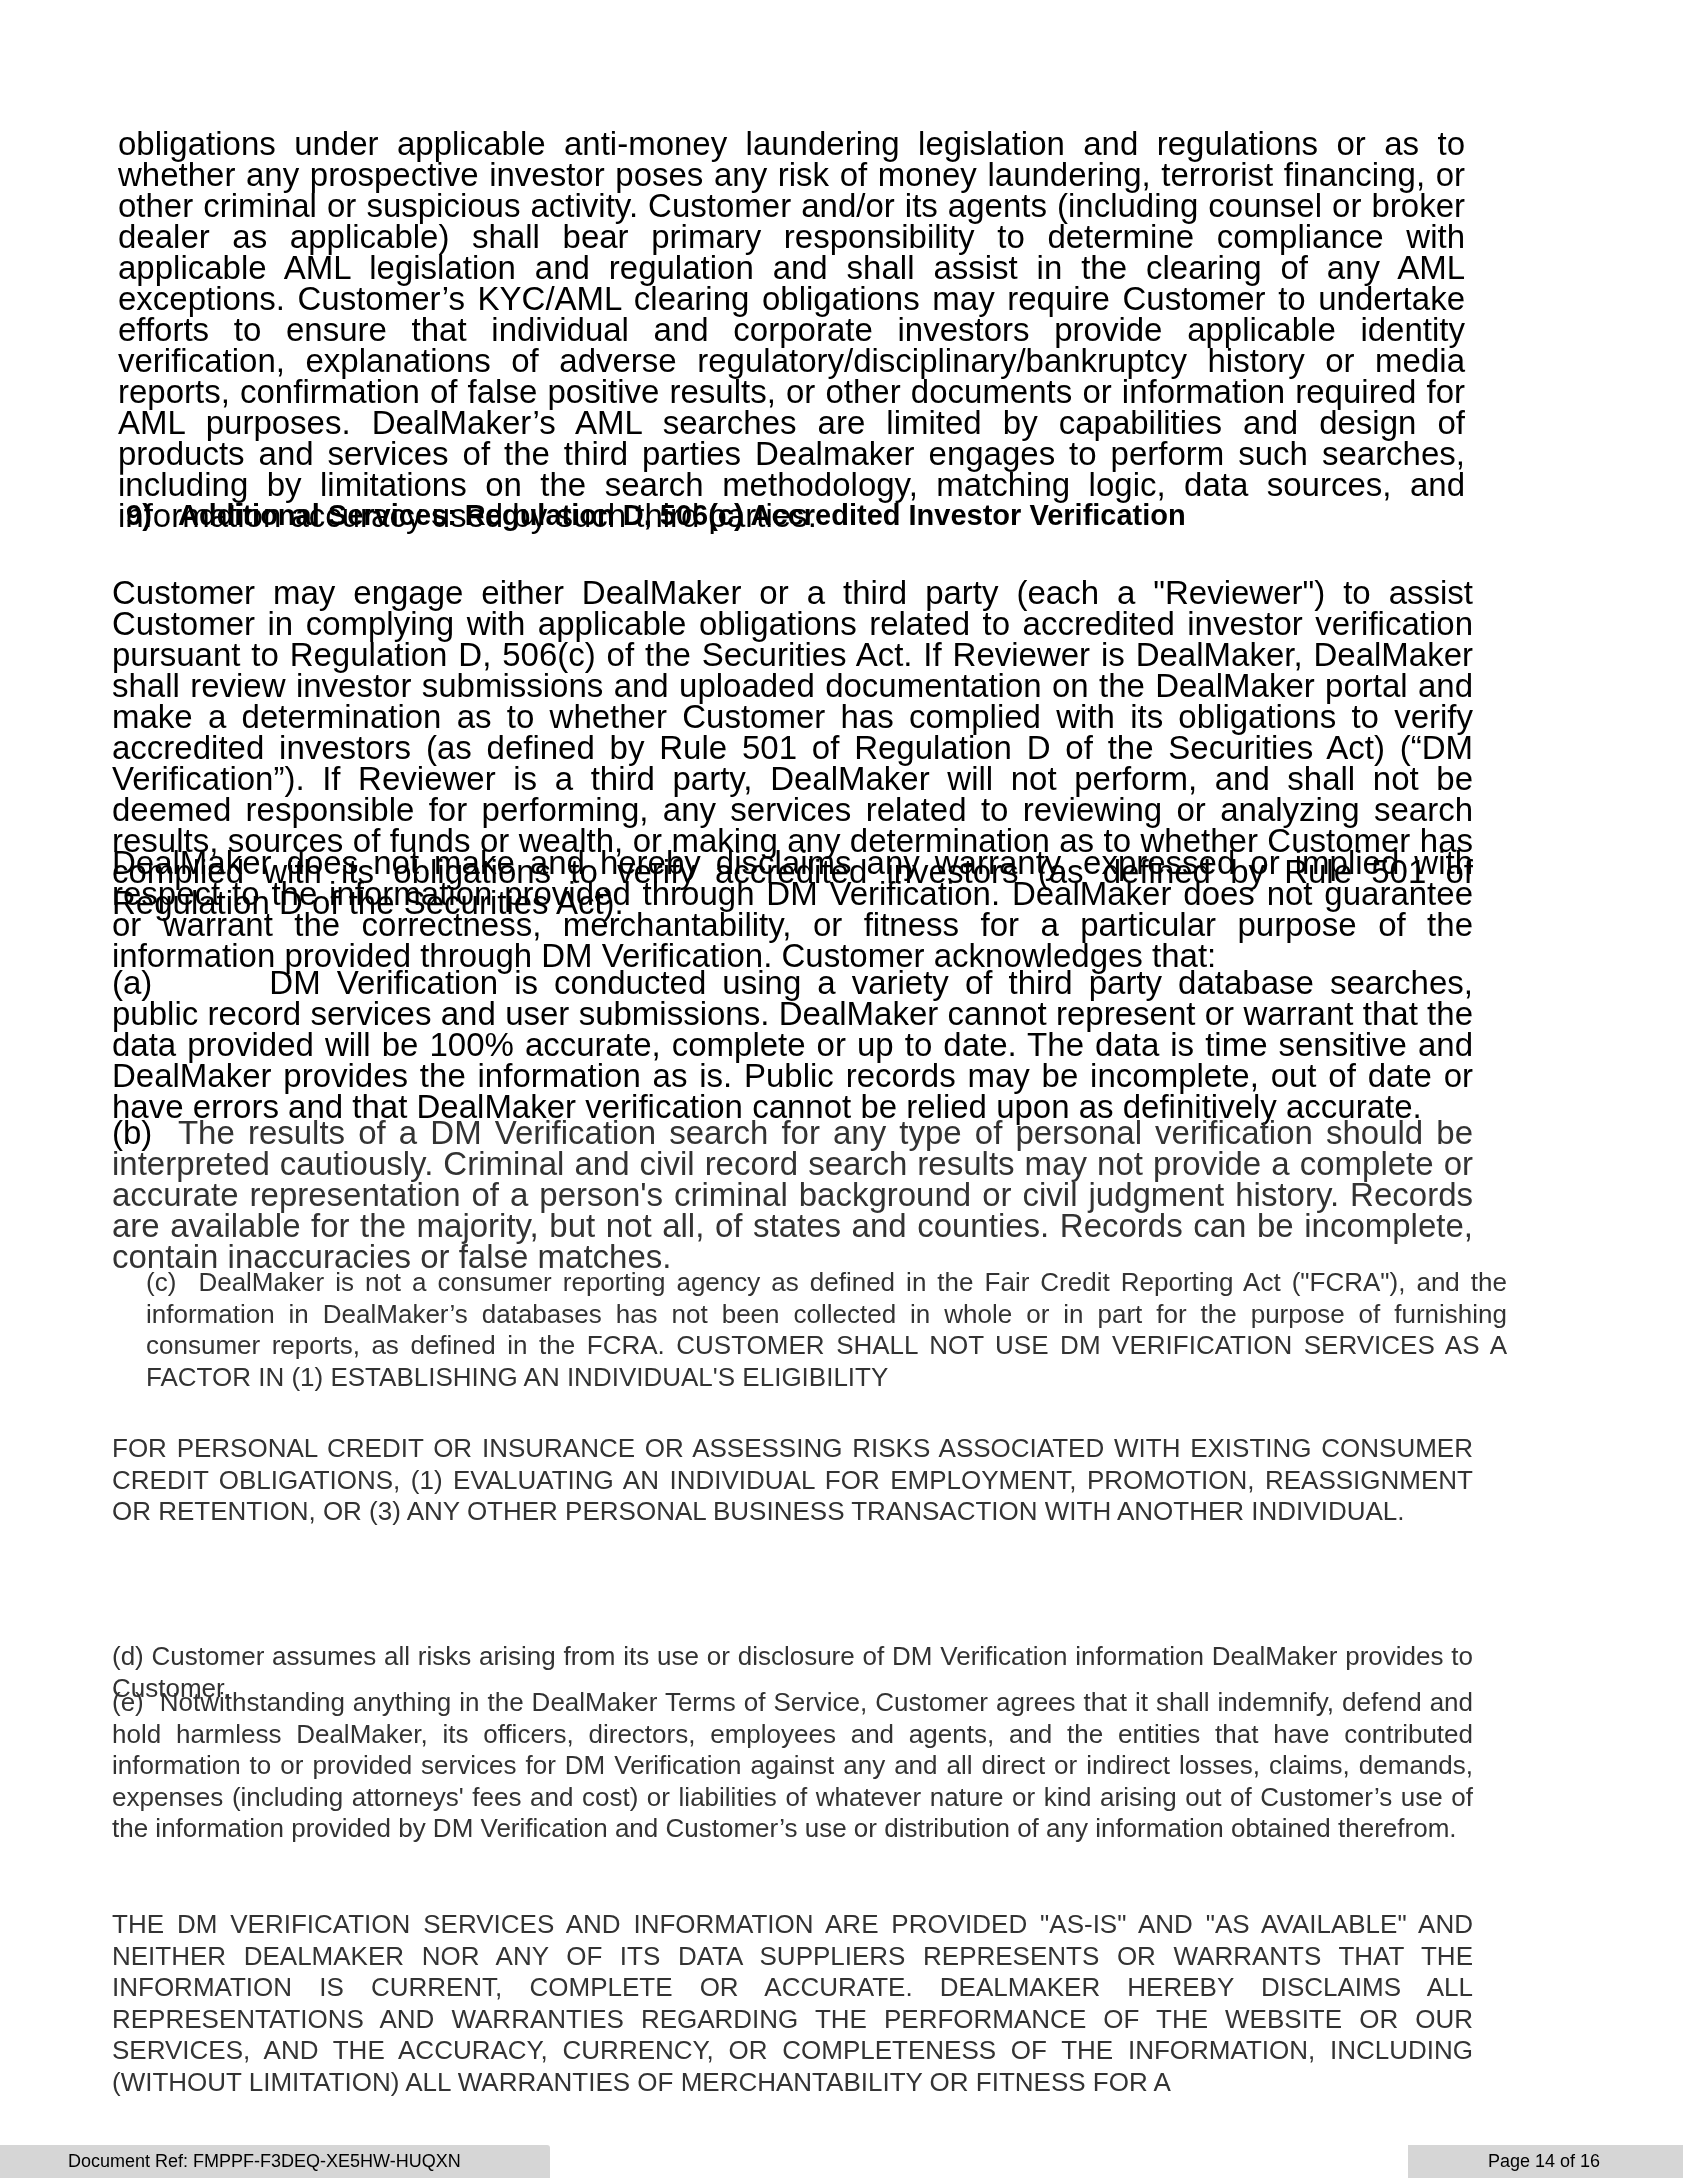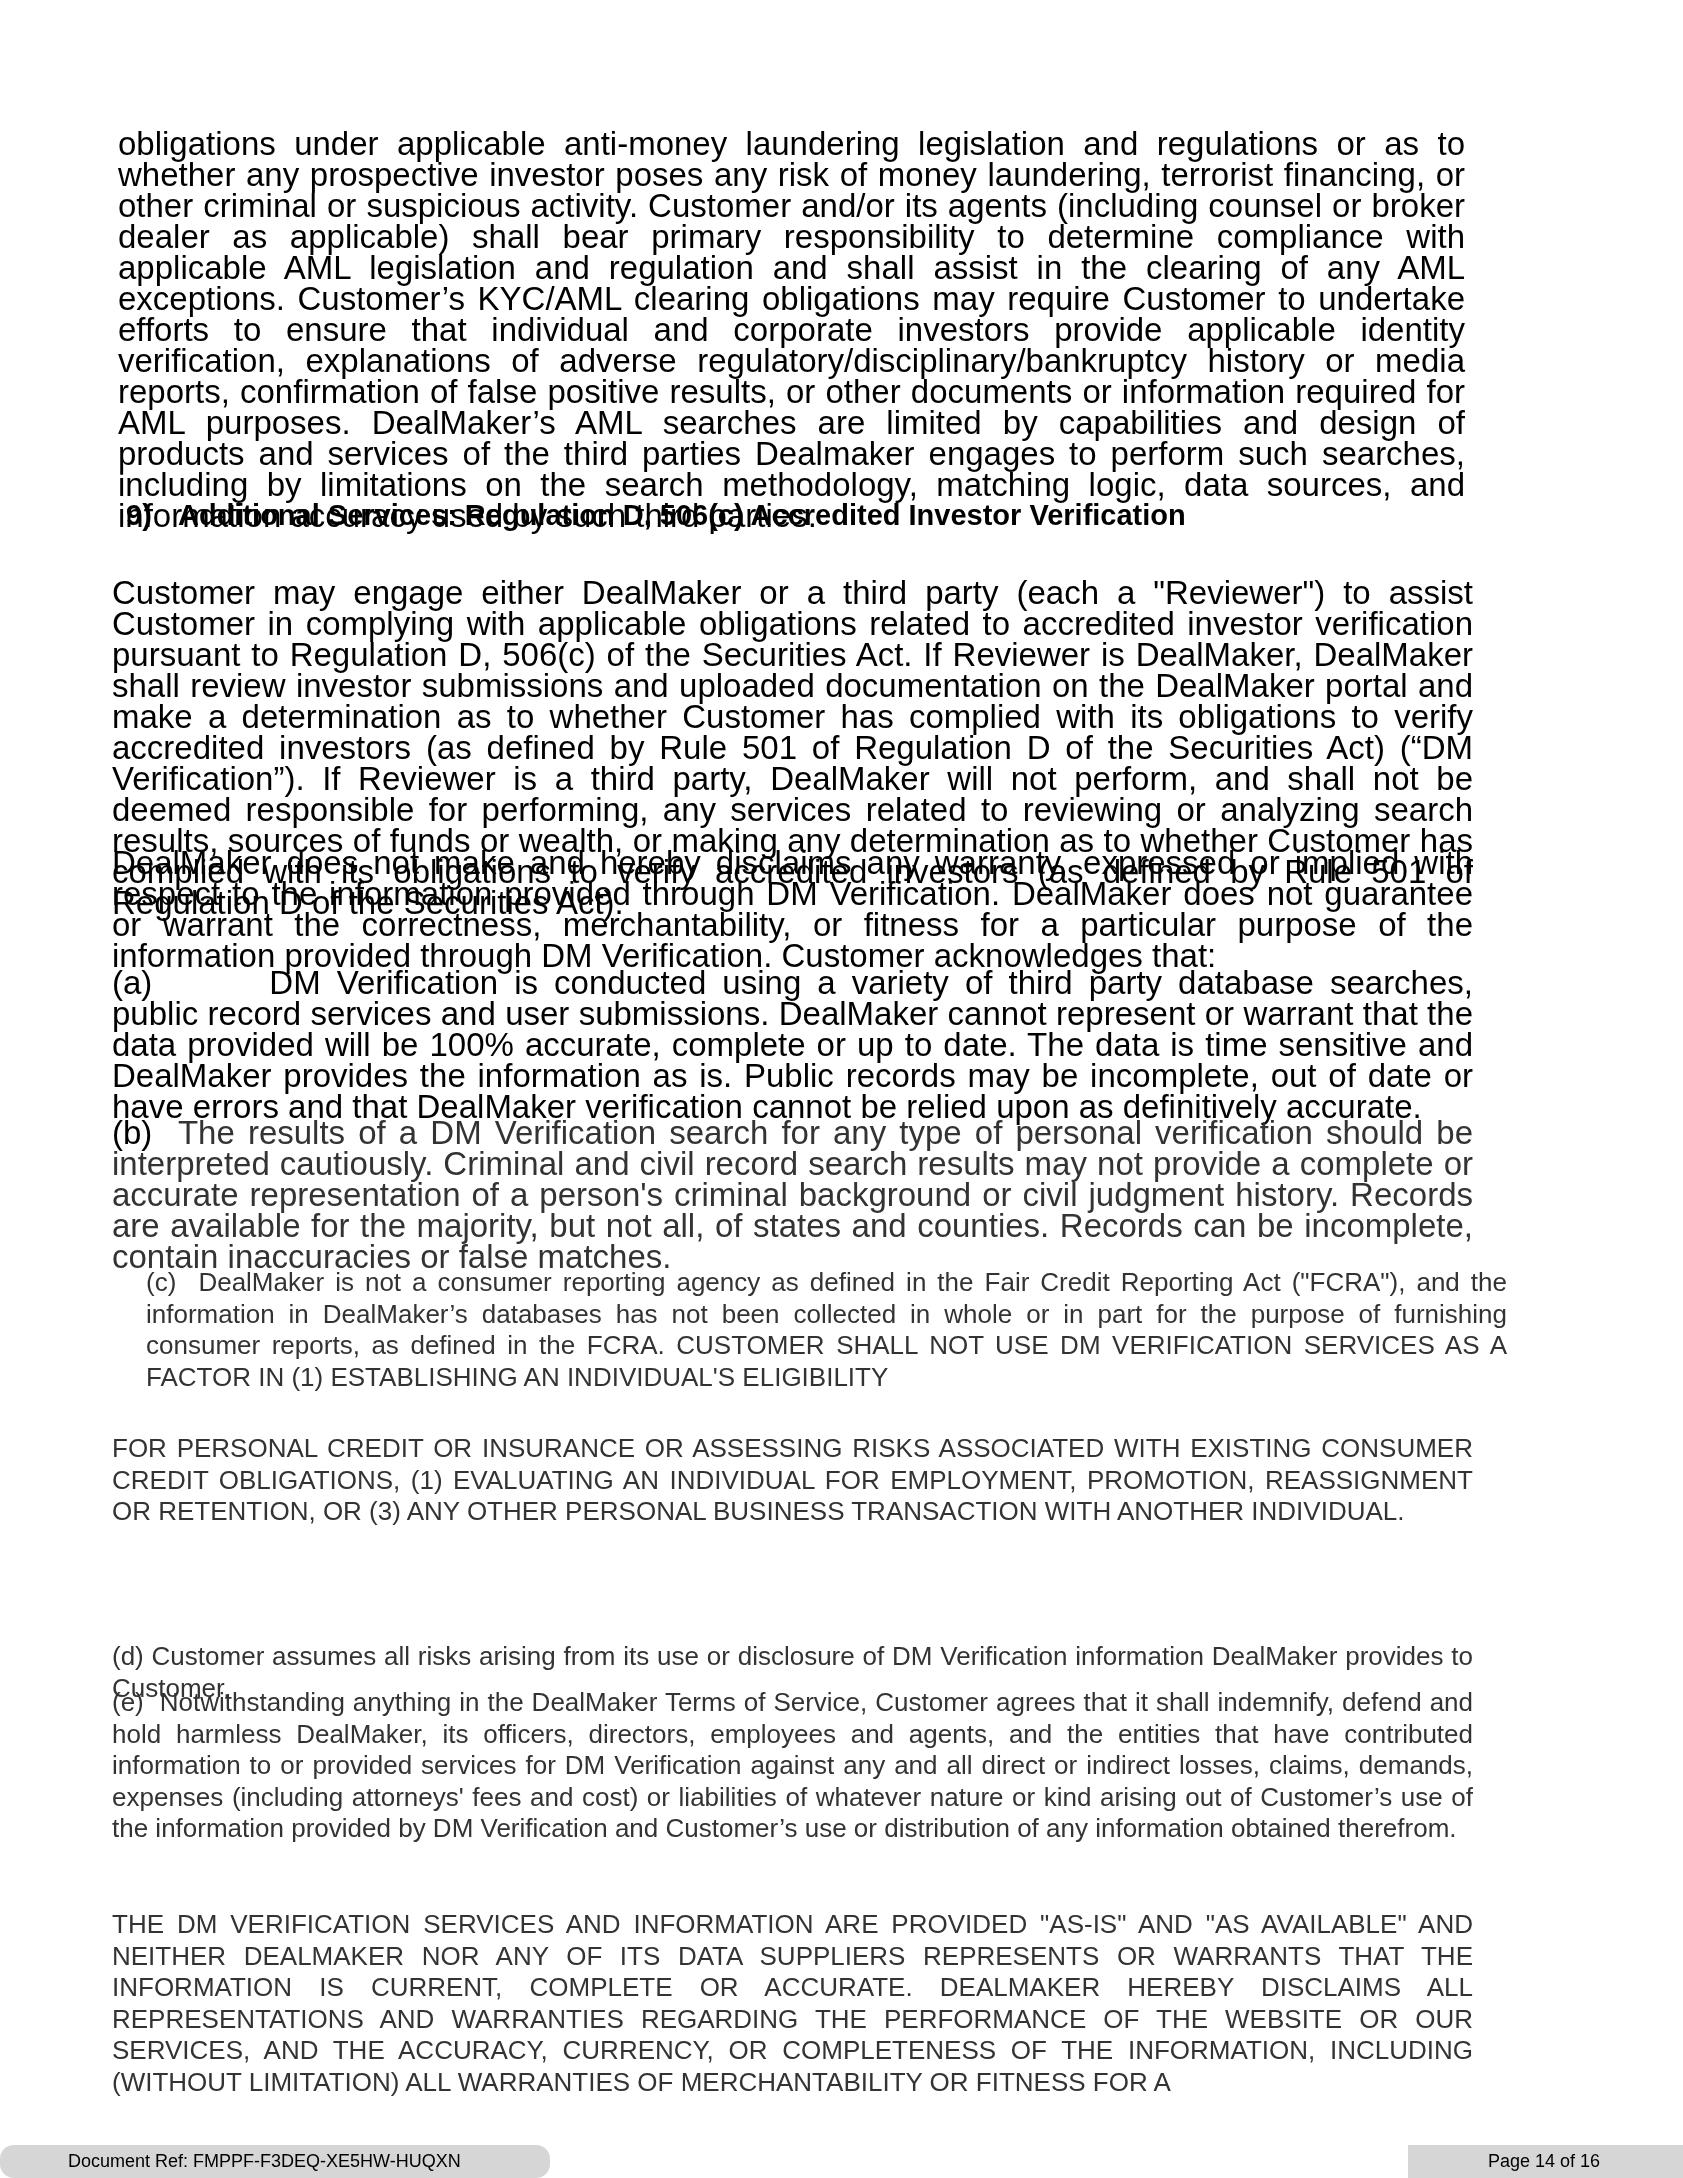--- a/index.html
+++ b/index.html
@@ -23,21 +23,21 @@
   .heading {
     position: absolute; left: 126px; top: 500px;
     font-size: 29px; font-weight: bold; line-height: 30px; white-space: nowrap;
   }
   .heading .num { display: inline-block; width: 52px; }
   .tab-gap { display: inline-block; width: 117px; }
   .footer-left, .footer-right {
     position: absolute; top: 2145px; height: 33px;
     background: #d6d6d6; font-size: 18px; line-height: 33px; color: #000;
   }
-  .footer-left { left: 0; width: 550px; border-top-right-radius: 3px; border-radius: 14px; }
+  .footer-left { left: 0; width: 550px; border-top-right-radius: 3px; }
   .footer-left span { position: absolute; left: 68px; }
   .footer-right { left: 1408px; width: 275px; }
   .footer-right span { position: absolute; left: 80px; }
 </style>
 </head>
 <body>
 
 <p class="blk" style="left:118px; top:128px; width:1347px;">obligations under applicable anti-money laundering legislation and regulations or as to whether any prospective investor poses any risk of money laundering, terrorist financing, or other criminal or suspicious activity. Customer and/or its agents (including counsel or broker dealer as applicable) shall bear primary responsibility to determine compliance with applicable AML legislation and regulation and shall assist in the clearing of any AML exceptions. Customer’s KYC/AML clearing obligations may require Customer to undertake efforts to ensure that individual and corporate investors provide applicable identity verification, explanations of adverse regulatory/disciplinary/bankruptcy history or media reports, confirmation of false positive results, or other documents or information required for AML purposes. DealMaker’s AML searches are limited by capabilities and design of products and services of the third parties Dealmaker engages to perform such searches, including by limitations on the search methodology, matching logic, data sources, and information accuracy used by such third parties.</p>
 
 <div class="heading">

